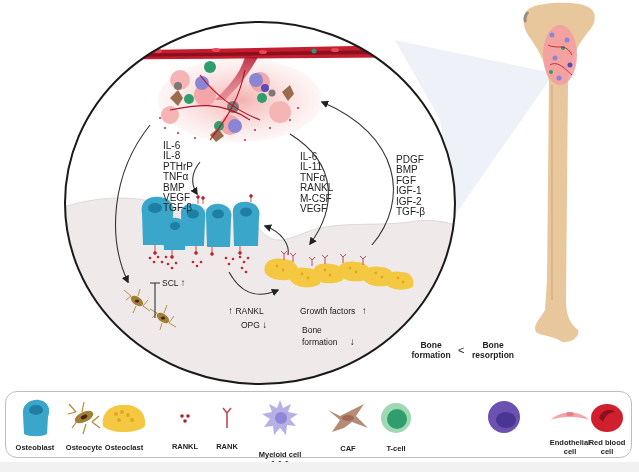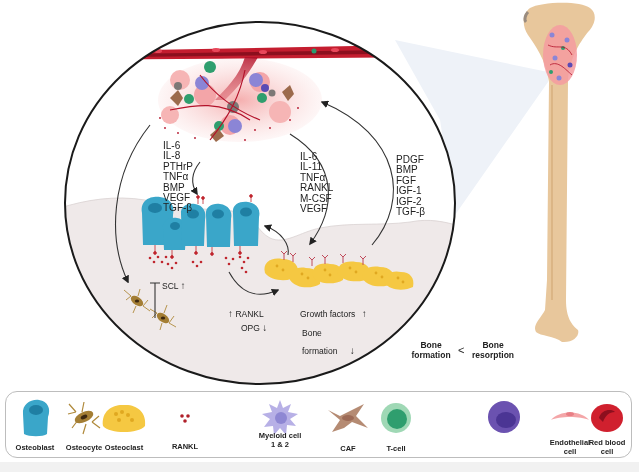--- a/index.html
+++ b/index.html
@@ -1,18 +1,18 @@
 <!DOCTYPE html>
 <html><head>
 <meta charset="utf-8">
 <style>
   html, body { margin:0; padding:0; background:#ffffff; }
   body { width:639px; height:472px; overflow:hidden; position:relative; font-family:"Liberation Sans", sans-serif; }
   #scene { position:absolute; left:0; top:0; width:639px; height:472px; }
-  .lbl { position:absolute; font-family:"Liberation Sans", sans-serif; color:#222; font-size:8.5px; line-height:18px; }
+  .lbl { position:absolute; font-family:"Liberation Sans", sans-serif; color:#222; font-size:8.5px; line-height:12px; }
   .lbl-list { position:absolute; font-size:10px; line-height:10.4px; color:#222; }
   .lbl-list div { white-space:nowrap; }
   .legend { position:absolute; left:5px; top:391px; width:627px; height:67px; border:1px solid #bdbdbd; border-radius:12px; background:#fff; box-sizing:border-box; }
   .legend-item { position:absolute; top:0; height:67px; text-align:center; }
   .legend-item svg { position:absolute; left:50%; transform:translateX(-50%); top:6px; }
   .legend-label { position:absolute; left:-20px; right:-20px; font-size:7.5px; font-weight:bold; line-height:8.5px; color:#222; text-align:center; }
   .bottom-strip { position:absolute; left:0; top:462px; width:639px; height:10px; background:#f1f1f1; }
 </style>
 </head>
 <body>
@@ -340,27 +340,33 @@
     <svg width="20" height="40" viewBox="0 0 20 40">
       <g fill="#b0202a">
           <circle cx="7" cy="18" r="1.8"></circle>
           <circle cx="13" cy="18" r="1.8"></circle>
           <circle cx="10" cy="23" r="1.8"></circle>
         </g>
     </svg>
     <div class="legend-label" style="top:51px;"><span>RANKL</span></div>
   </div>
 
+  <div class="legend-item" style="left:206px; width:30px;">
+    <svg width="20" height="40" viewBox="0 0 20 40">
+      <path d="M6,10 L10,15 L14,10 M10,15 L10,30" stroke="#c04a5a" stroke-width="1.6" fill="none"></path>
+    </svg>
+    <div class="legend-label" style="top:51px;"><span>RANK</span></div>
+  </div>
 
   <div class="legend-item" style="left:254px; width:40px;">
     <svg width="40" height="40" viewBox="0 0 40 40">
       <path d="M20,2 L23,10 L31,6 L28,14 L38,16 L30,21 L36,28 L27,27 L26,37 L20,30 L14,37 L13,28 L4,29 L10,21 L2,16 L12,14 L9,6 L17,10 Z" fill="#b7b0e6"></path>
       <circle cx="21" cy="20" r="6" fill="#8e87d3"></circle>
     </svg>
-    <div class="legend-label" style="top:40px;">
+    <div class="legend-label" style="top:59px;">
       <div>Myeloid cell</div>
       <div>1 &amp; 2</div>
     </div>
   </div>
 
   <div class="legend-item" style="left:320px; width:44px;">
     <svg width="44" height="40" viewBox="0 0 44 40">
       <path d="M2,12 L14,18 L22,14 L38,6 L30,18 L42,30 L26,24 L18,30 L6,34 L14,22 Z" fill="#b58b73"></path>
       <ellipse cx="22" cy="20" rx="6" ry="3" fill="#9c6a56"></ellipse>
     </svg>

